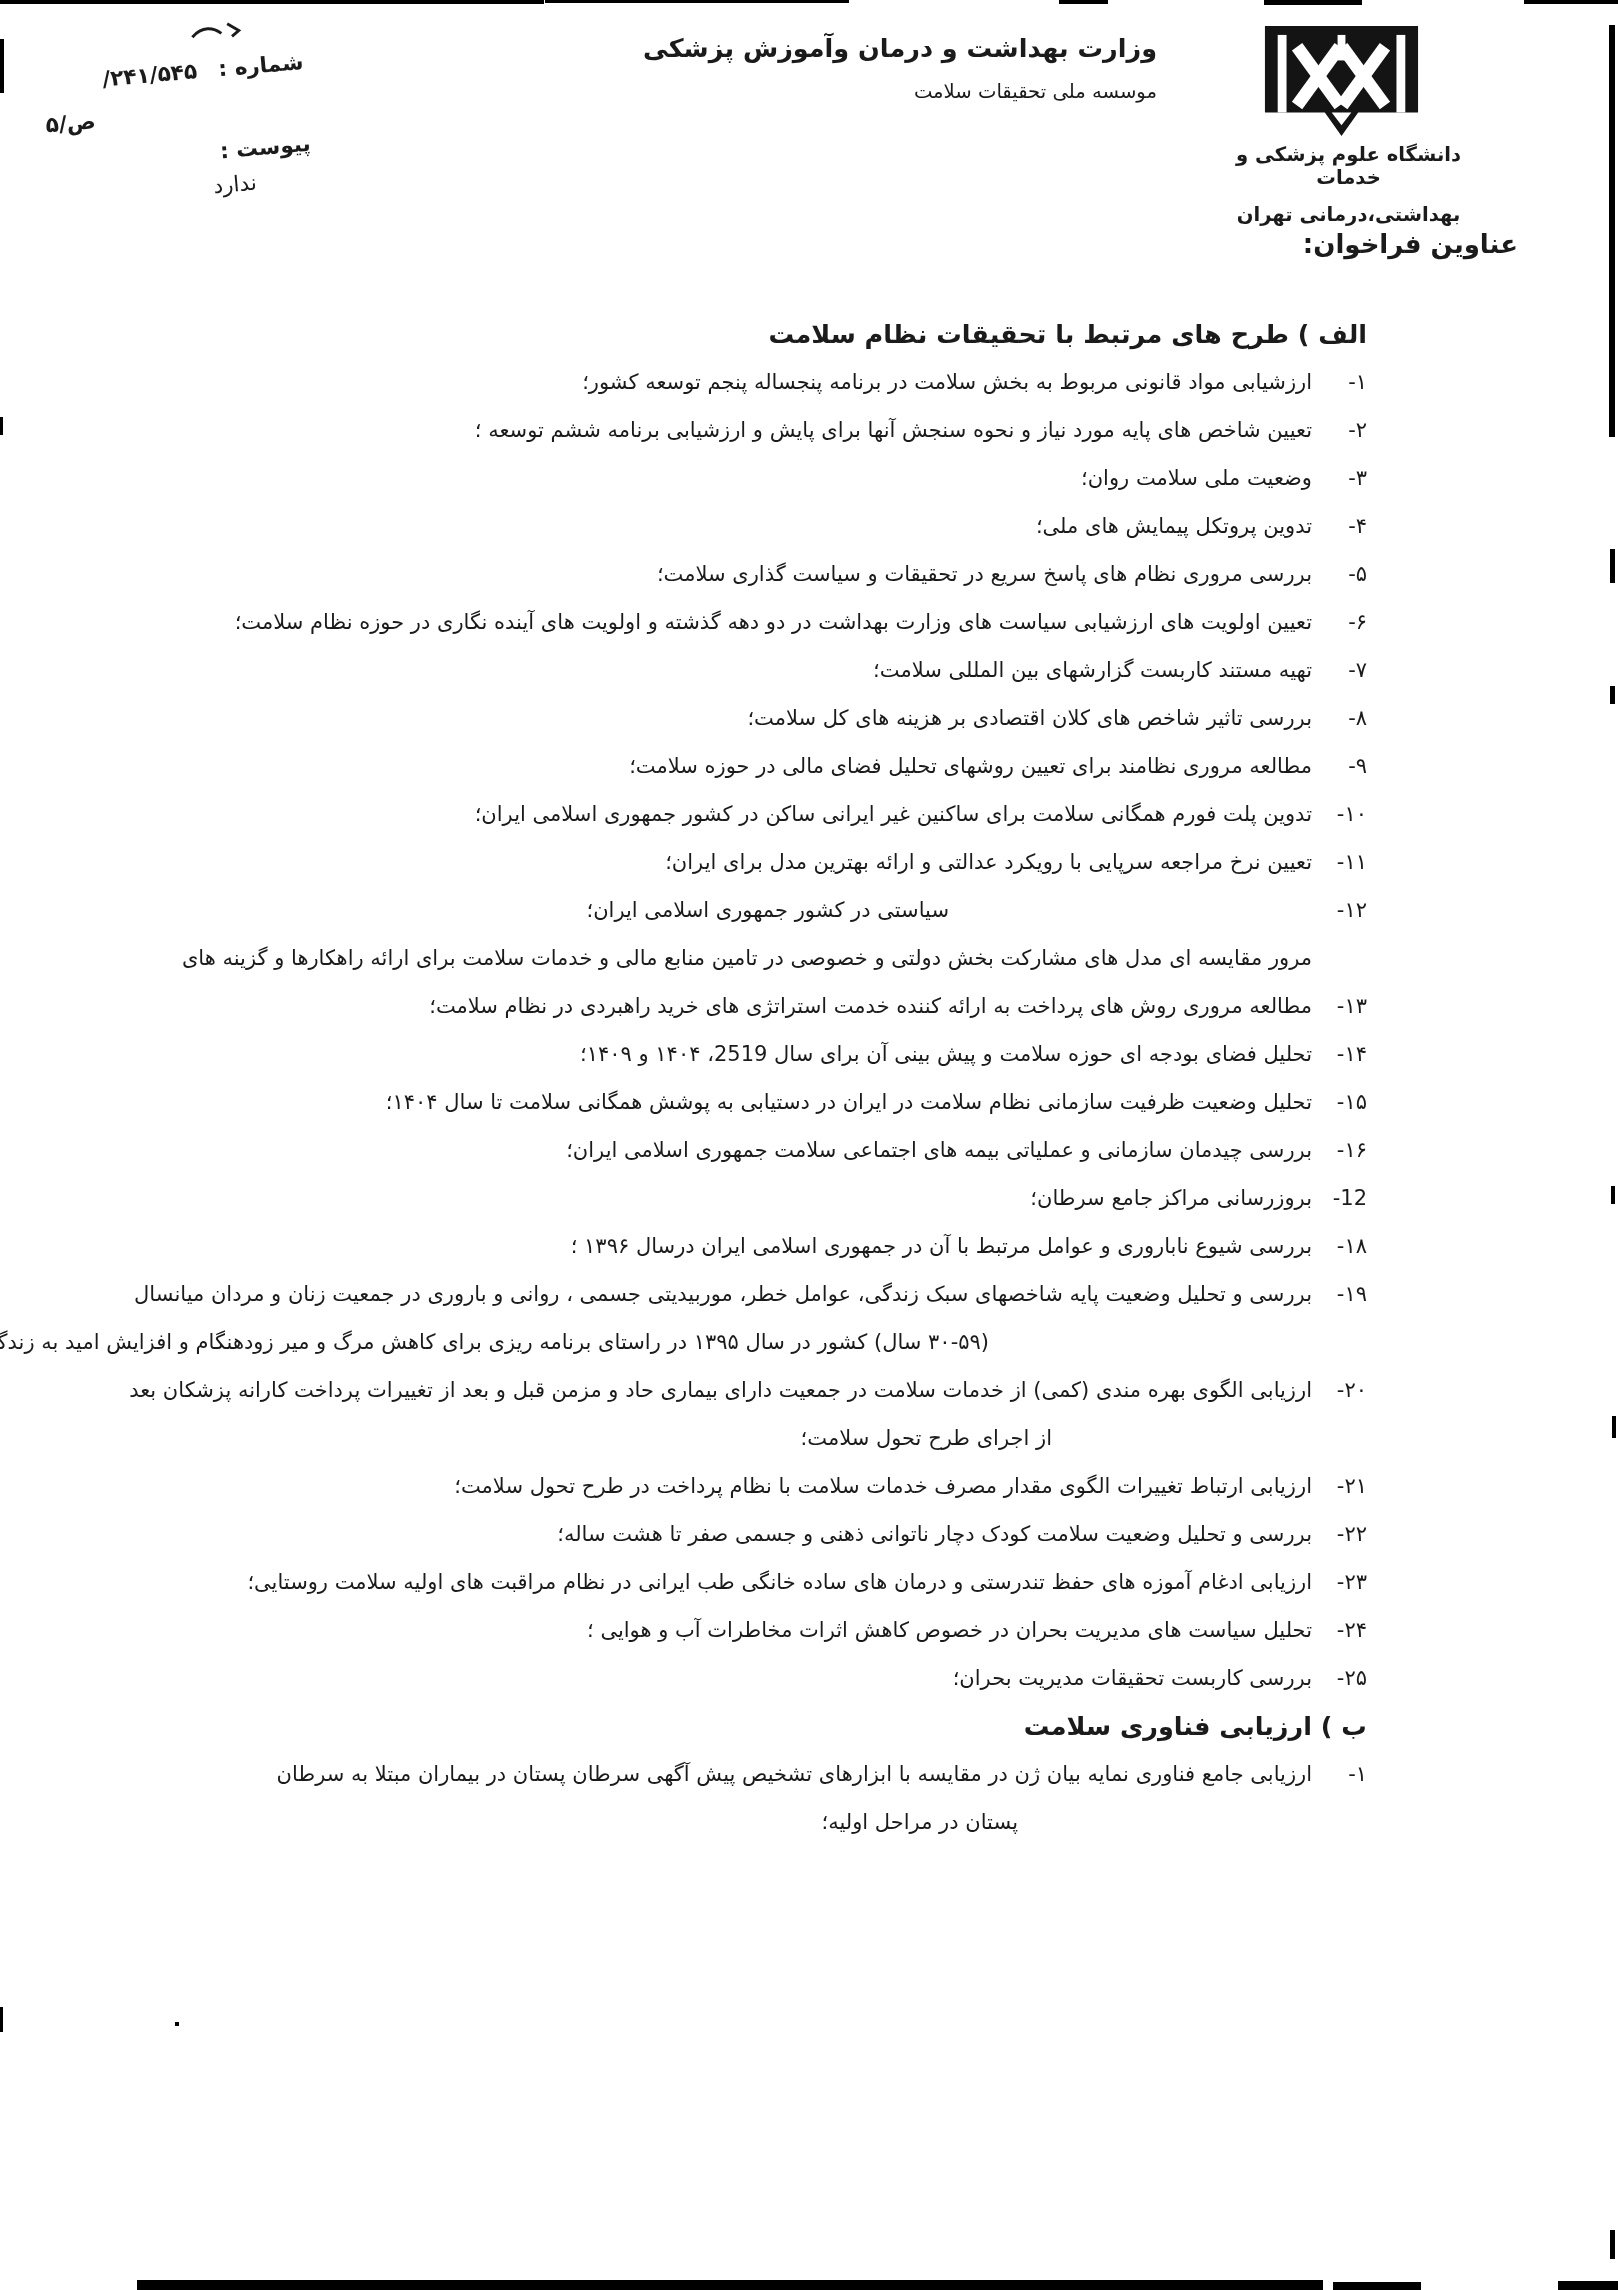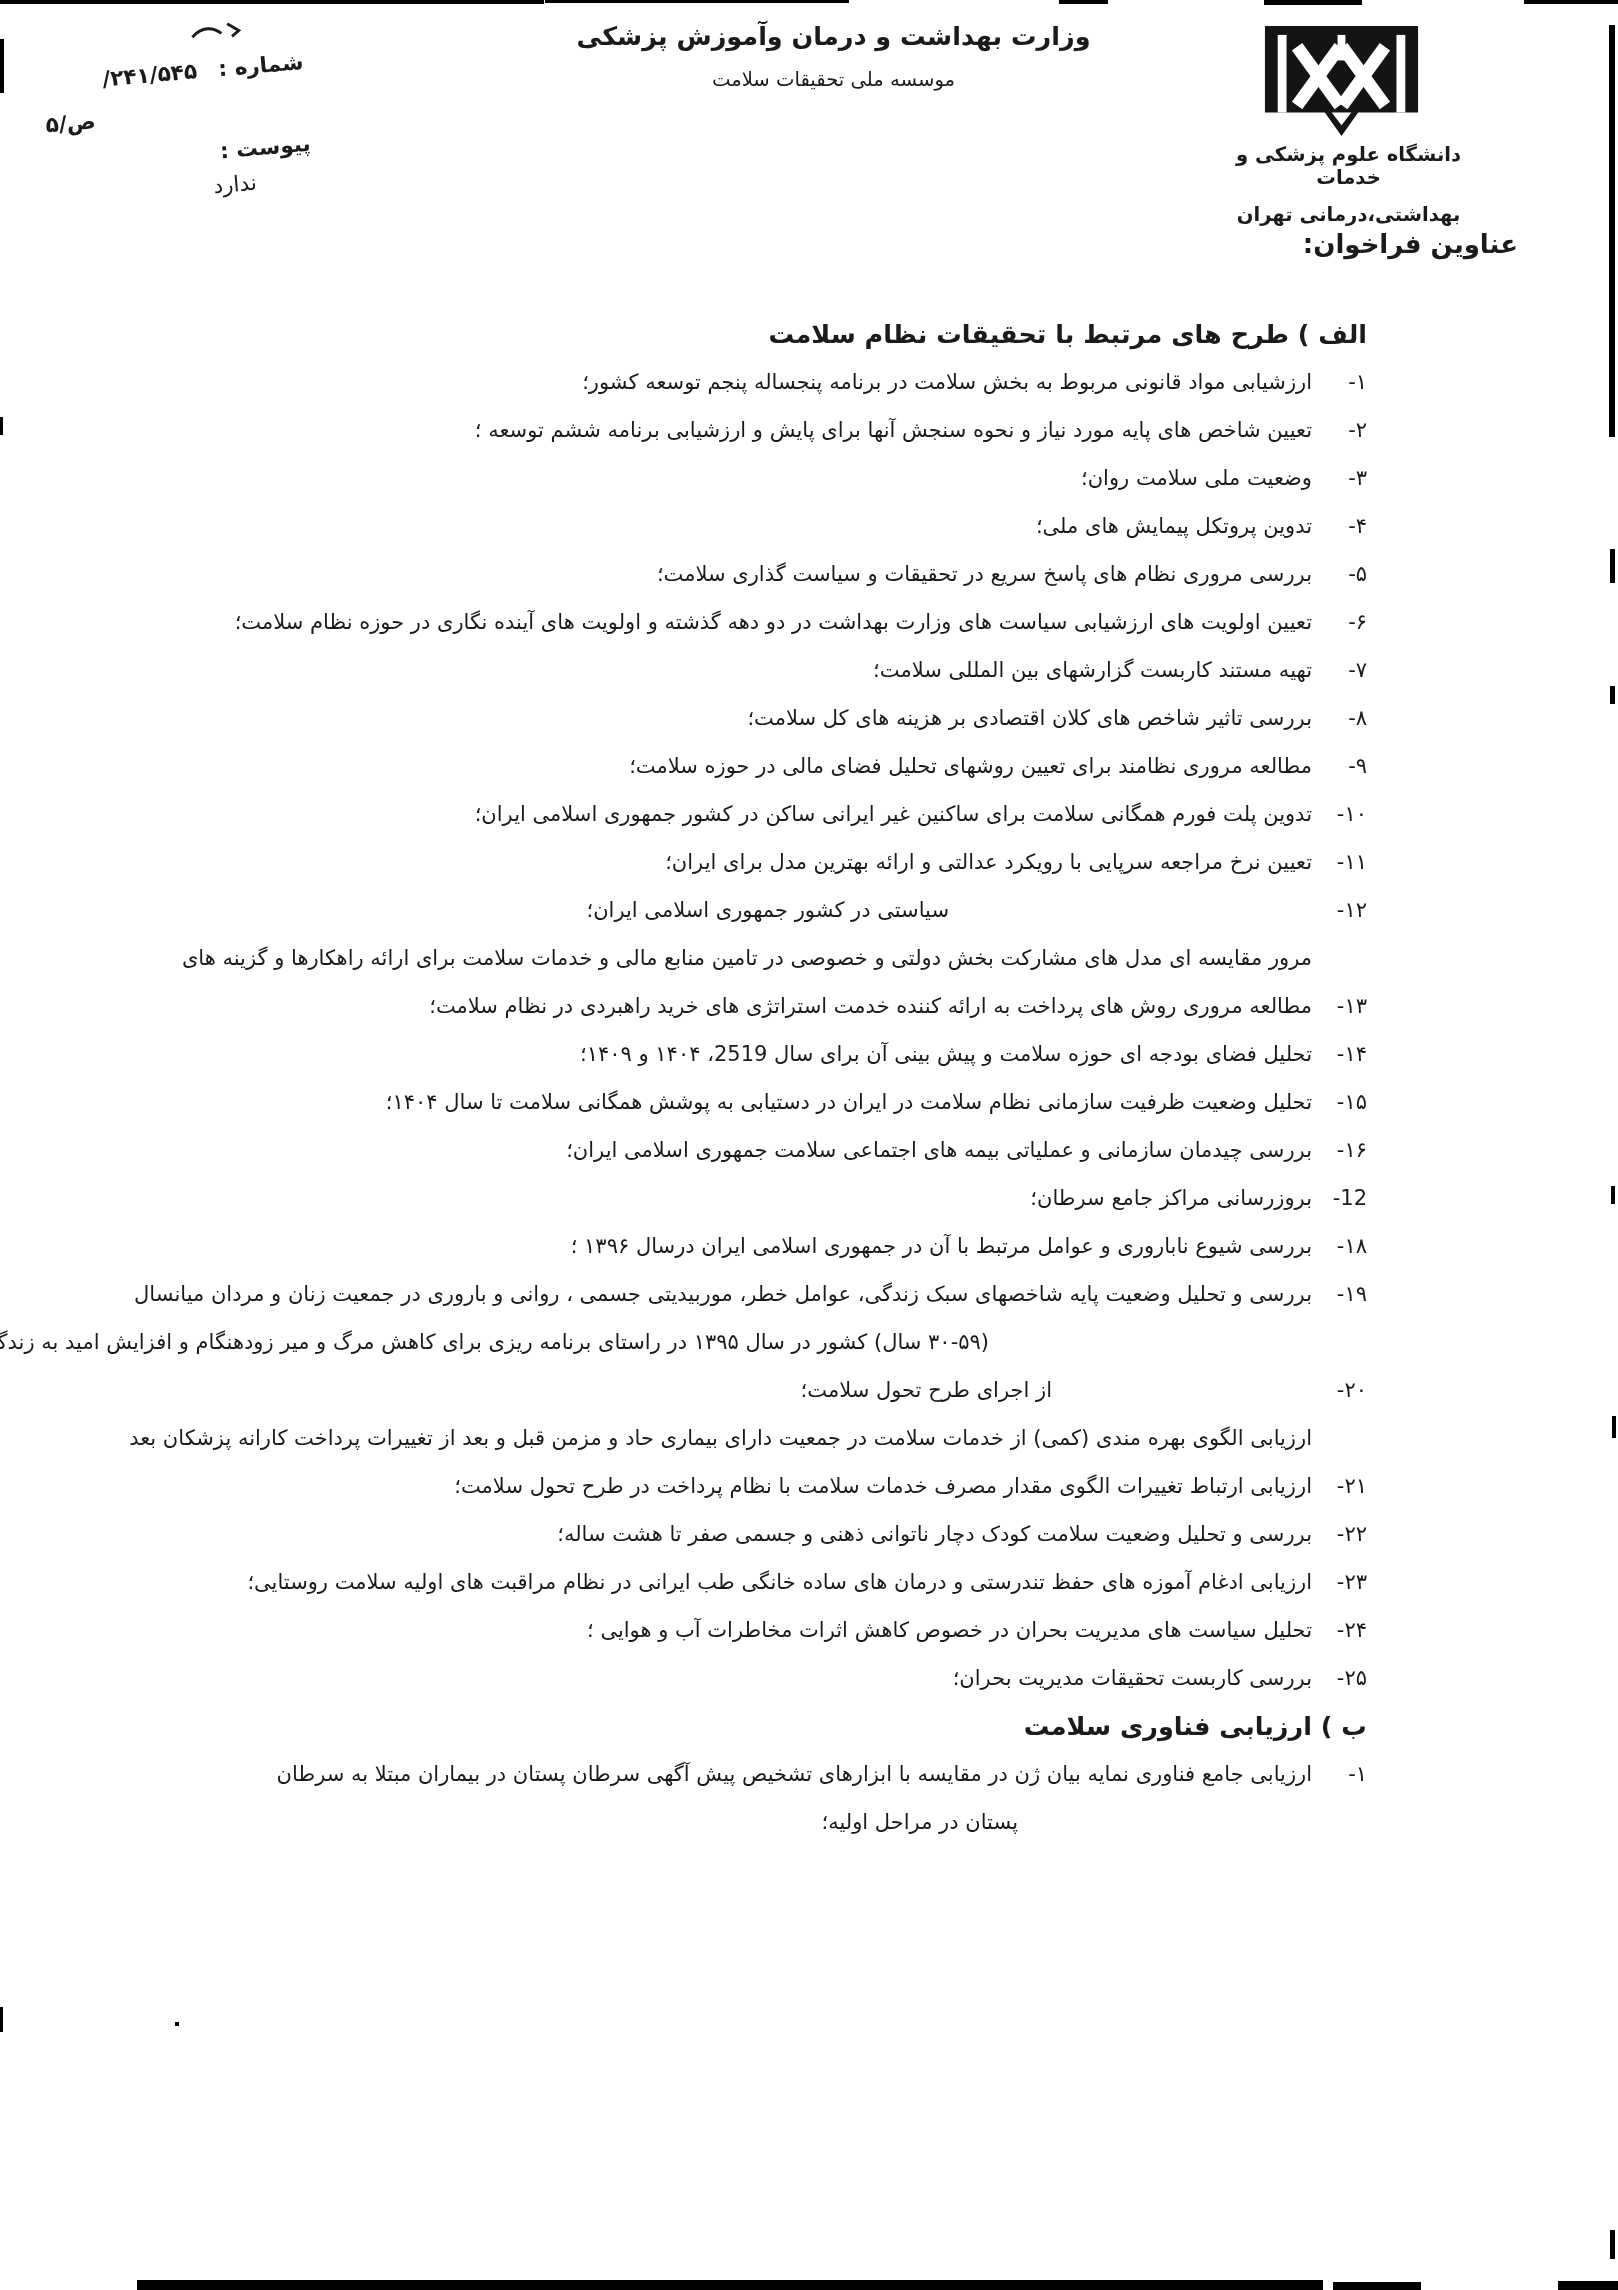--- a/index.html
+++ b/index.html
@@ -19,21 +19,21 @@
   .meta-block{
     position:absolute;left:5.9px;top:45px;width:341px;height:157px;
     transform:rotate(-5deg);transform-origin:right top;
     font-size:21.6px;font-weight:bold;
   }
   .meta-number-row{position:absolute;right:45px;top:0;display:flex;direction:rtl;gap:21.6px;white-space:nowrap;}
   .meta-attach-label{position:absolute;right:45px;top:82px;white-space:nowrap;}
   .meta-attach-value{position:absolute;right:102px;top:116px;white-space:nowrap;font-weight:normal;}
   .meta-num-line2{position:absolute;right:257px;top:41px;white-space:nowrap;}
   
-  .ministry-block{position:absolute;left:510px;top:21px;width:647px;text-align:center;}
+  .ministry-block{position:absolute;left:510px;top:33px;width:647px;}
   .ministry-title{font-size:25.5px;font-weight:bold;}
   .institute-title{font-size:19.6px;margin-top:17px;}
   
   .logo-wrap{position:absolute;left:1262px;top:25.5px;width:159px;height:116px;}
   .univ-block{position:absolute;left:1223px;top:143px;width:251px;text-align:center;font-weight:bold;font-size:19.6px;}
   .univ-line2{margin-top:13.7px;}
   
   .intro-heading{
     position:absolute;right:100px;top:229px;
     font-size:26px;font-weight:bold;white-space:nowrap;
@@ -233,22 +233,22 @@
       <div class="item-row">
         <span class="item-num">۱۹-</span>
         <div class="item-lines">
           <div class="item-line">بررسی و تحلیل وضعیت پایه شاخصهای سبک زندگی، عوامل خطر، موربیدیتی جسمی ، روانی و باروری در جمعیت زنان و مردان میانسال</div>
           <div class="item-line" style="padding-right: 323px;">(۳۰-۵۹ سال)  کشور در سال ۱۳۹۵ در راستای برنامه ریزی برای کاهش مرگ و میر زودهنگام  و افزایش امید به زندگی سالم؛</div>
         </div>
       </div>
       <div class="item-row">
         <span class="item-num">۲۰-</span>
         <div class="item-lines">
+          <div class="item-line">ارزیابی الگوی بهره مندی (کمی) از خدمات سلامت در جمعیت دارای بیماری حاد و مزمن قبل و بعد از تغییرات پرداخت کارانه پزشکان بعد</div>
           <div class="item-line" style="padding-right: 260px;">از اجرای طرح تحول سلامت؛</div>
-          <div class="item-line">ارزیابی الگوی بهره مندی (کمی) از خدمات سلامت در جمعیت دارای بیماری حاد و مزمن قبل و بعد از تغییرات پرداخت کارانه پزشکان بعد</div>
         </div>
       </div>
       <div class="item-row">
         <span class="item-num">۲۱-</span>
         <div class="item-lines">
           <div class="item-line">ارزیابی ارتباط تغییرات الگوی مقدار مصرف خدمات سلامت با نظام پرداخت در طرح تحول سلامت؛</div>
         </div>
       </div>
       <div class="item-row">
         <span class="item-num">۲۲-</span>

